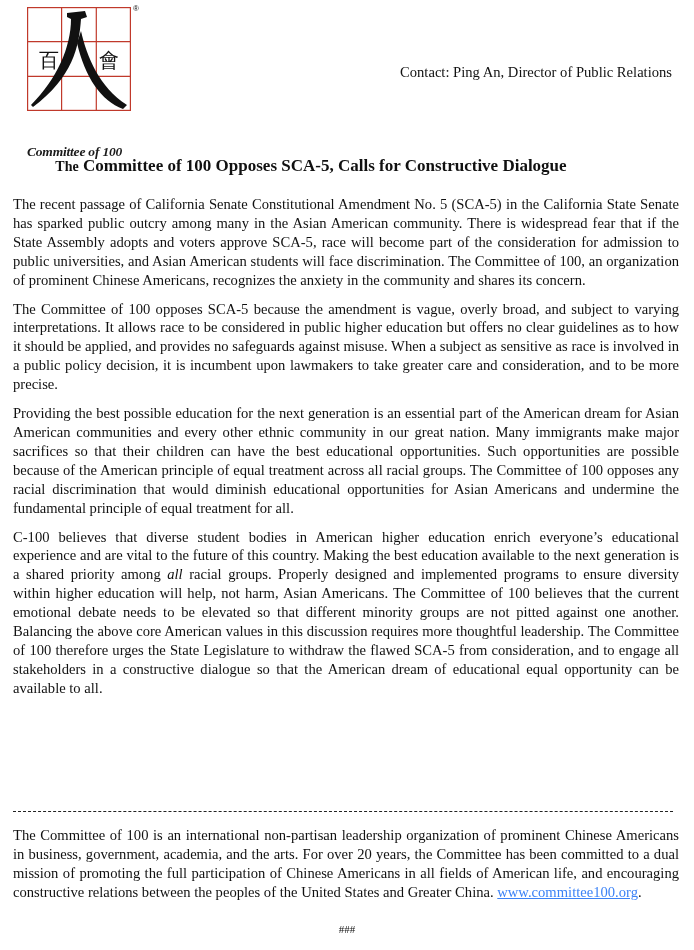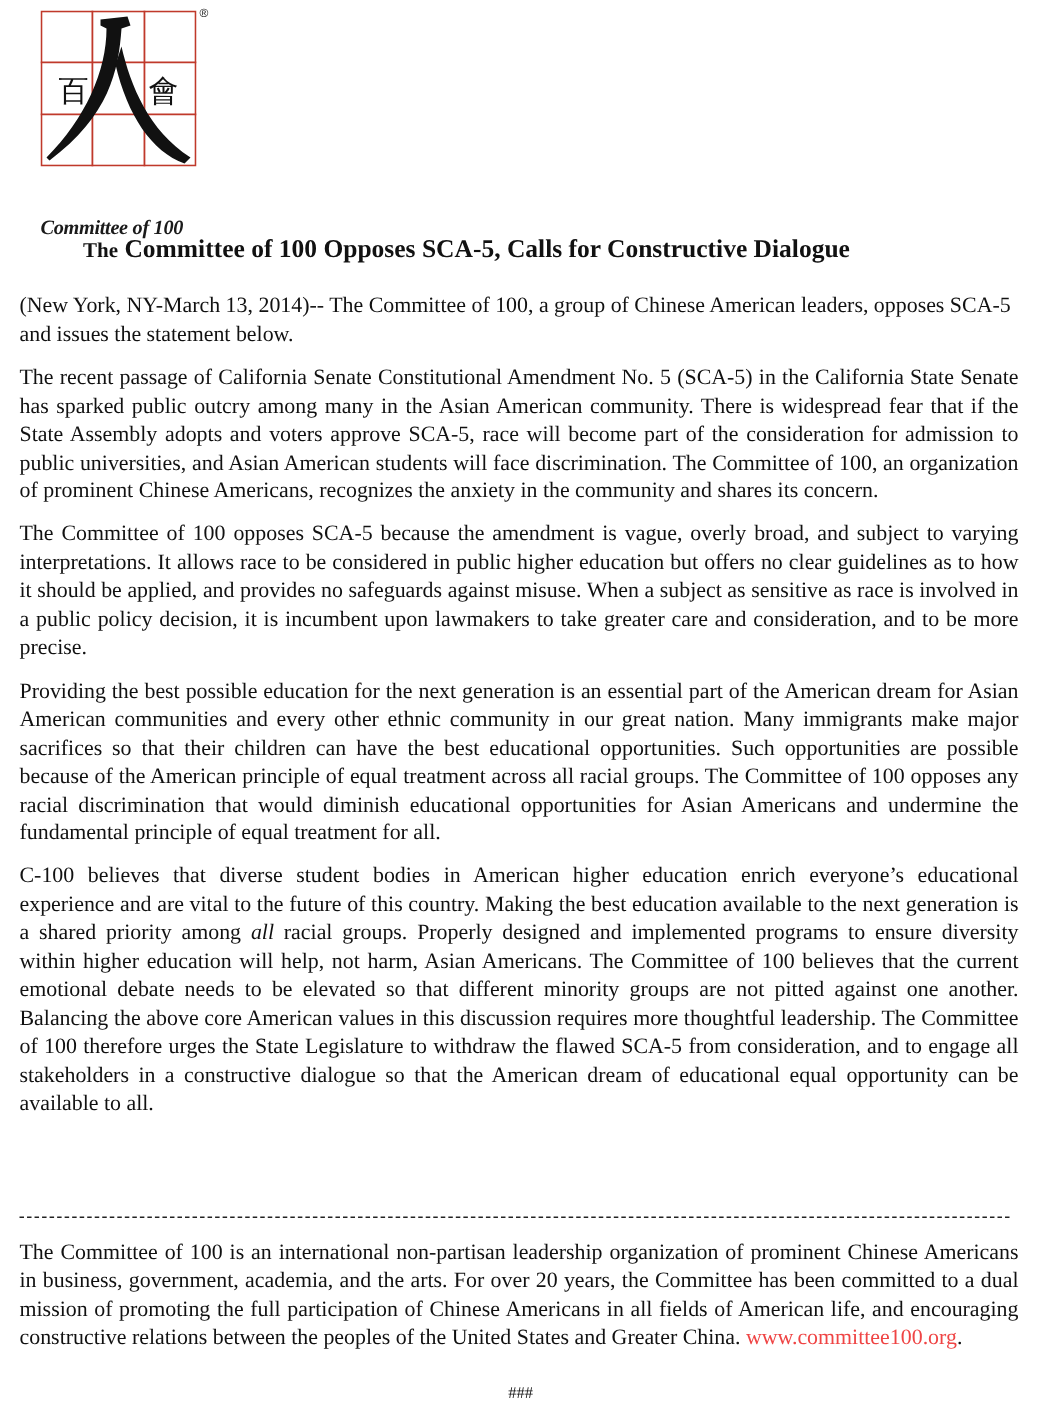--- a/index.html
+++ b/index.html
@@ -38,21 +38,21 @@
   .body p { margin: 0 0 10px 0; text-align: justify; }
   .body p.first { text-align: left; }
   .divider {
     position: absolute; left: 13px; top: 811px; width: 660px;
     height: 0; border-top: 1.5px dashed #222; 
   }
   .about {
     position: absolute; left: 13px; top: 826px; width: 666px;
     font-size: 14.6px; line-height: 18.9px; text-align: justify;
   }
-  .about a { color: #ef4444; }
+  .about a { color: #3b82f6; text-decoration: underline; }
   .end {
     position: absolute; left: 0; width: 694px; top: 923px;
     text-align: center; font-size: 11px;
   }
 </style>
 </head>
 <body>
 
 <div class="logo">
   <svg width="104" height="104" viewBox="0 0 104 104">
@@ -69,28 +69,28 @@
 
     <text x="12" y="60" font-size="20" font-family="DejaVu Sans, sans-serif" fill="#111">百</text>
 
     <text x="72" y="60" font-size="20" font-family="DejaVu Sans, sans-serif" fill="#111">會</text>
   </svg>
 </div>
 <span class="reg">®</span>
 <div class="logo-caption">Committee of 100</div>
 
 <div class="contact">
+  <div>Contact: Ping An, Director of Public Relations</div>
 </div>
 
 <div class="title">
   <span class="small">The</span><span> Committee of 100 Opposes SCA-5, Calls for Constructive Dialogue</span>
 </div>
 
 <div class="body">
-  <p class="first">(New York, NY-March 13, 2014)-- The Committee of 100, a group of Chinese American leaders, opposes SCA-5 and issues the statement below.</p>
   <p>The recent passage of California Senate Constitutional Amendment No. 5 (SCA-5) in the California State Senate has sparked public outcry among many in the Asian American community.  There is widespread fear that if the State Assembly adopts and voters approve SCA-5, race will become part of the consideration for admission to public universities, and Asian American students will face discrimination. The Committee of 100, an organization of prominent Chinese Americans, recognizes the anxiety in the community and shares its concern.</p>
   <p>The Committee of 100 opposes SCA-5 because the amendment is vague, overly broad, and subject to varying interpretations.  It allows race to be considered in public higher education but offers no clear guidelines as to how it should be applied, and provides no safeguards against misuse.  When a subject as sensitive as race is involved in a public policy decision, it is incumbent upon lawmakers to take greater care and consideration, and to be more precise.</p>
   <p>Providing the best possible education for the next generation is an essential part of the American dream for Asian American communities and every other ethnic community in our great nation. Many immigrants make major sacrifices so that their children can have the best educational opportunities. Such opportunities are possible because of the American principle of equal treatment across all racial groups. The Committee of 100 opposes any racial discrimination that would diminish educational opportunities for Asian Americans and undermine the fundamental principle of equal treatment for all.</p>
   <p><span>C-100 believes that diverse student bodies in American higher education enrich everyone’s educational experience and are vital to the future of this country.  Making the best education available to the next generation is a shared priority among </span><em>all</em><span> racial groups.  Properly designed and implemented programs to ensure diversity within higher education will help, not harm, Asian Americans.  The Committee of 100 believes that the current emotional debate needs to be elevated so that different minority groups are not pitted against one another.  Balancing the above core American values in this discussion requires more thoughtful leadership.  The Committee of 100 therefore urges the State Legislature to withdraw the flawed SCA-5 from consideration, and to engage all stakeholders in a constructive dialogue so that the American dream of educational equal opportunity can be available to all.</span></p>
 </div>
 
 <div class="divider"></div>
 
 <div class="about">
   <span>The Committee of 100 is an international non-partisan leadership organization of prominent Chinese Americans in business, government, academia, and the arts.  For over 20 years, the Committee has been committed to a dual mission of promoting the full participation of Chinese Americans in all fields of American life, and encouraging constructive relations between the peoples of the United States and Greater China. </span><a>www.committee100.org</a><span>.</span>

